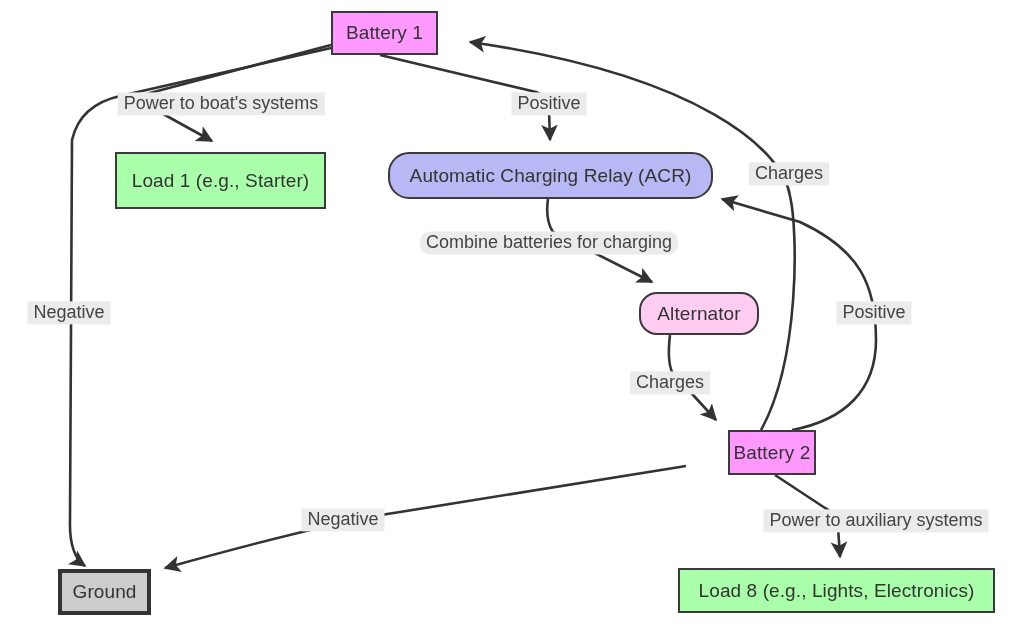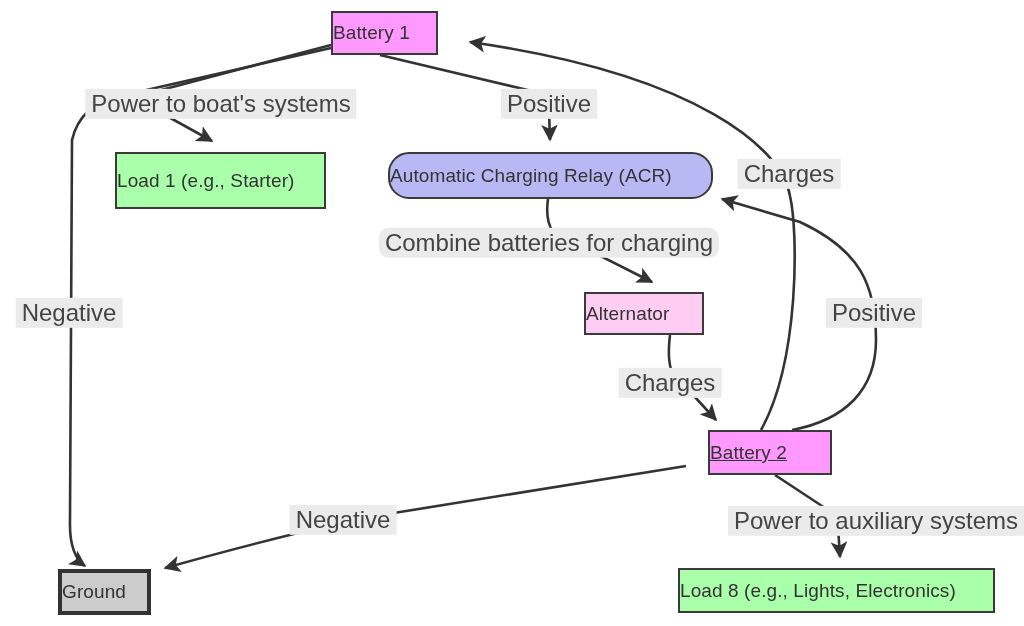--- a/index.html
+++ b/index.html
@@ -22,38 +22,38 @@
     left: 0;
     top: 0;
     width: 1024px;
     height: 626px;
   }
   .node {
     position: absolute;
     box-sizing: border-box;
     display: flex;
     align-items: center;
-    justify-content: flex-start;
+    justify-content: center;
     border: 2px solid #333333;
     font-size: 19px;
     color: #333333;
     letter-spacing: 0.1px;
     white-space: nowrap;
   }
   .node.battery  { background: #ff99ff; border-color: #3a3a3a; }
   .node.alt      { background: #ffccf2; border-color: #3a3a3a; }
   .node.load     { background: #aaffaa; border-color: #3a3a3a; }
   .node.acr      { background: #b8b8f5; border-color: #3a3a3a; border-radius: 21px; }
   .node.ground   { background: #cccccc; border: 4px solid #333333; }
 
   .edge-label {
     position: absolute;
     background: #ebebeb;
     color: #444444;
-    font-size: 24px;
+    font-size: 18px;
     line-height: 1.18;
     padding: 1px 6px;
     white-space: nowrap;
     transform: translate(-50%, -50%);
   }
 </style>
 </head>
 <body>
 
 <div id="canvas">
@@ -92,25 +92,25 @@
   </div>
 
   <div class="node load" style="left:115px; top:152px; width:211px; height:57px;">
     <span>Load 1 (e.g., Starter)</span>
   </div>
 
   <div class="node acr" style="left:388px; top:152px; width:325px; height:47px;">
     <span>Automatic Charging Relay (ACR)</span>
   </div>
 
-  <div class="node alt" style="left:584px; top:292px; width:120px; height:43px;">
+  <div class="node alt" style="left:639px; top:292px; width:120px; height:43px;border-radius:18px;">
     <span>Alternator</span>
   </div>
 
-  <div class="node battery" style="left:708px; top:430px; width:124px; height:45px;text-decoration:underline;">
+  <div class="node battery" style="left:728px; top:430px; width:88px; height:45px;">
     <span>Battery 2</span>
   </div>
 
   <div class="node ground" style="left:58px; top:569px; width:93px; height:46px;">
     <span>Ground</span>
   </div>
 
   <div class="node load" style="left:678px; top:568px; width:317px; height:45px;">
     <span>Load 8 (e.g., Lights, Electronics)</span>
   </div>

